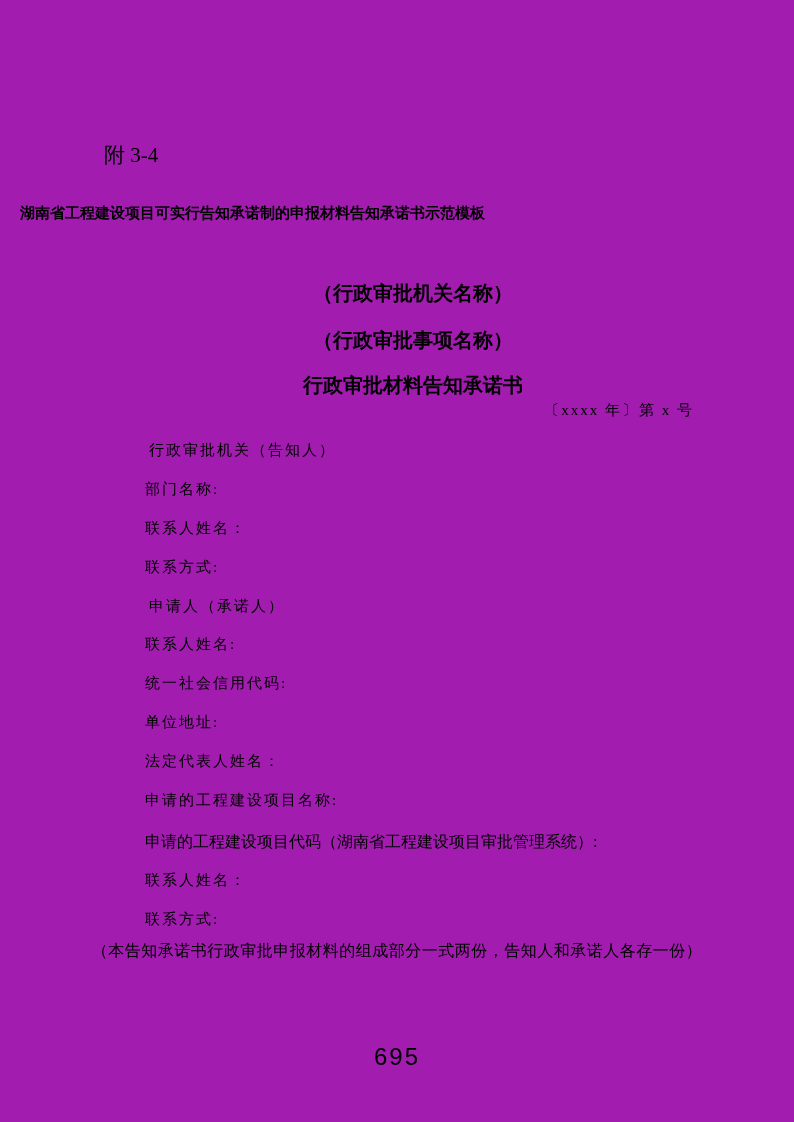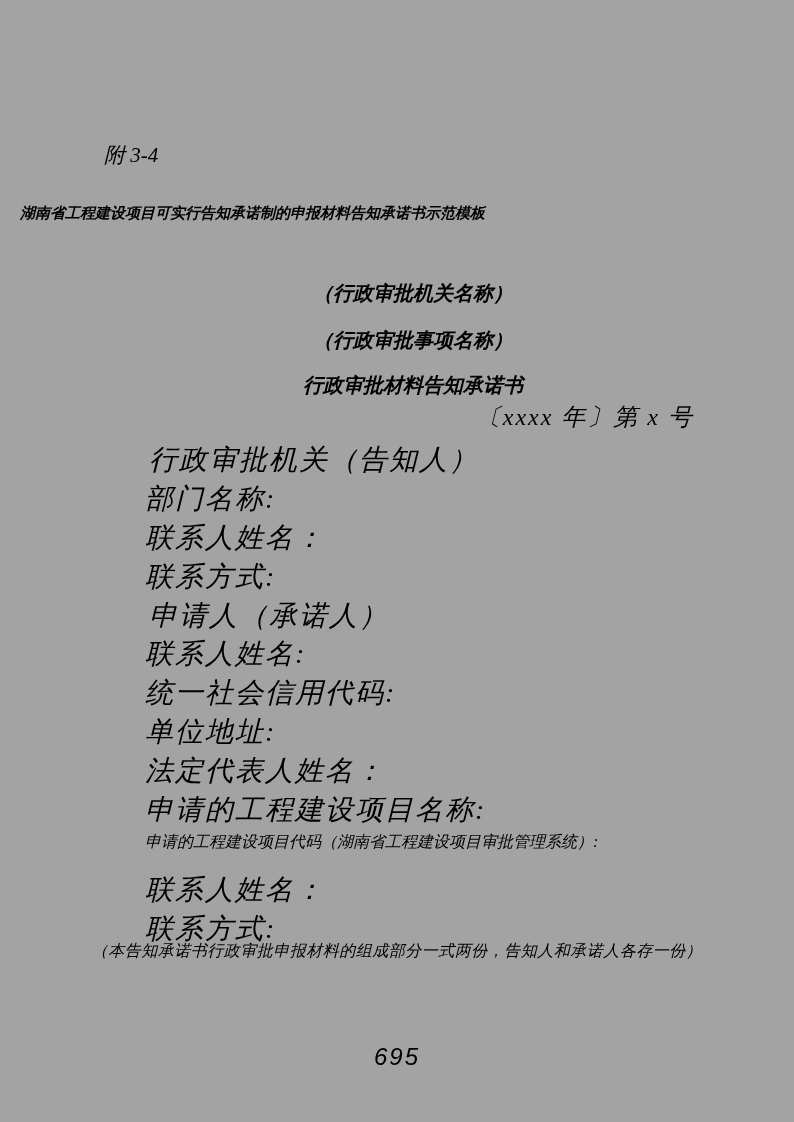--- a/index.html
+++ b/index.html
@@ -4,25 +4,24 @@
 <style>
   html, body {
     margin: 0;
     padding: 0;
     background: #ffffff;
   }
   .page {
     position: relative;
     width: 794px;
     height: 1122px;
-    background: #a3a3a3;
+    background: #a21caf;
     color: #000000;
     font-family: "Liberation Serif", "DejaVu Serif", serif;
     overflow: hidden;
-    font-style: italic;
   }
   .attachment-label {
     position: absolute;
     top: 141px;
     left: 104px;
     font-size: 21px;
     white-space: nowrap;
   }
   .template-title {
     position: absolute;
@@ -46,33 +45,33 @@
     margin: 16px;
     white-space: nowrap;
   }
   .h-agency { top: 264px; }
   .h-item   { top: 311px; }
   .h-doc    { top: 356px; }
   .doc-number {
     position: absolute;
     top: 401px;
     right: 100px;
-    font-size: 24px;
+    font-size: 15px;
     letter-spacing: 2px;
     white-space: nowrap;
   }
   .body-lines {
     position: absolute;
     top: 441px;
     left: 145px;
     width: 600px;
   }
   .form-line {
     height: 38.9px;
-    font-size: 28px;
+    font-size: 15px;
     letter-spacing: 2px;
     white-space: nowrap;
   }
   .form-line.indent { padding-left: 4px; }
   .form-line.tight {
     font-size: 16px;
     letter-spacing: 0;
     padding-top: 2px;
   }
   .footnote {

